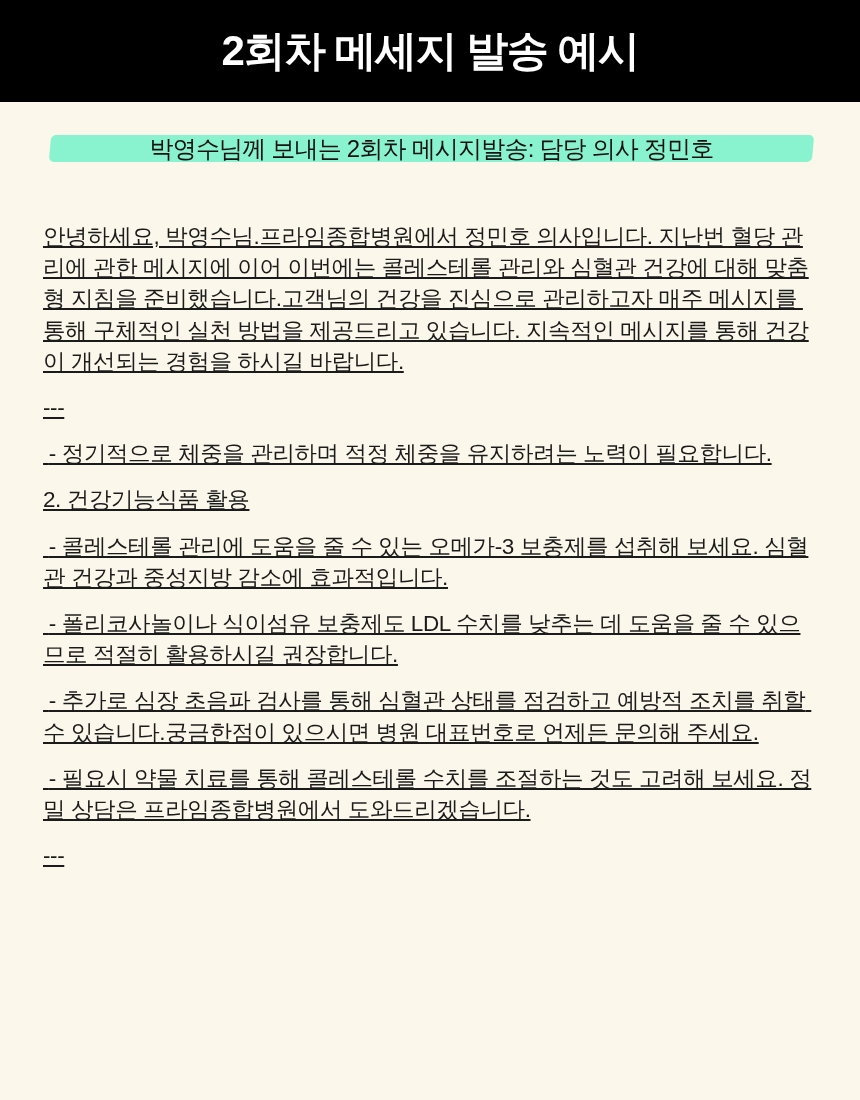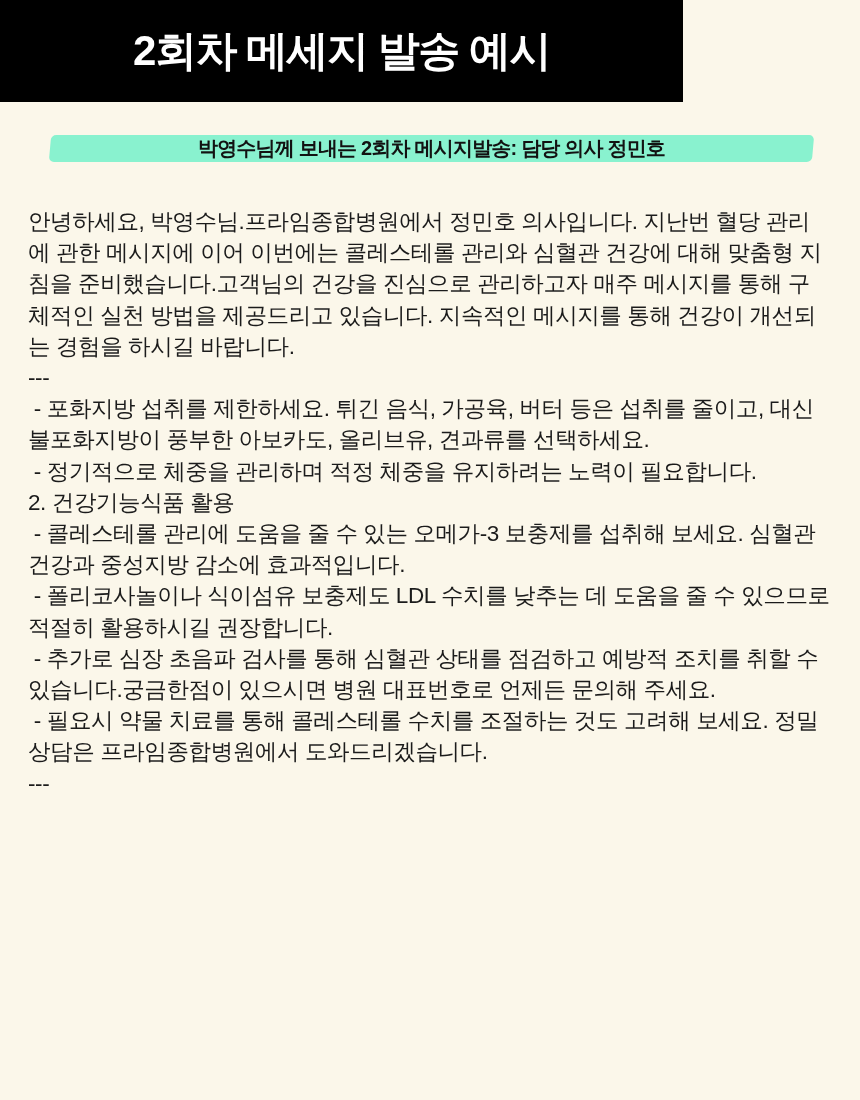--- a/index.html
+++ b/index.html
@@ -18,21 +18,21 @@
     overflow: hidden;
     background: var(--page-bg);
     font-family: "Liberation Sans", "DejaVu Sans", sans-serif;
   }
   .page {
     width: 860px;
     height: 1100px;
     position: relative;
   }
   .header {
-    width: 683px;
+    width: 860px;
     height: 102px;
     background: var(--header-bg);
     display: flex;
     align-items: center;
     justify-content: center;
   }
   .header .title {
     margin: 0;
     color: var(--header-text);
     font-size: 42px;
@@ -51,56 +51,56 @@
   .subtitle-bar::before {
     content: "";
     position: absolute;
     inset: 0;
     background: var(--highlight-bg);
     transform: skewX(-5deg);
     border-radius: 5px;
   }
   .subtitle-text {
     position: relative;
-    font-size: 20px;
-    font-weight: 700;
+    font-size: 24px;
+    font-weight: 400;
     letter-spacing: -0.8px;
     color: var(--highlight-text);
     white-space: nowrap;
   }
   .content {
     padding: 44px 28px 0 28px;
     color: var(--body-text);
     font-size: 22.5px;
     line-height: 31.2px;
     letter-spacing: -0.4px;
     font-weight: 500;
   }
   .content p {
-    margin: 0;
+    margin: 15px;
     white-space: pre-wrap;
+    text-decoration: underline;
   }
 </style>
 </head>
 <body>
 
 <div class="page">
 
   <div class="header">
     <h1 class="title">2회차 메세지 발송 예시</h1>
   </div>
 
   <div class="subtitle-bar">
     <span class="subtitle-text">박영수님께 보내는 2회차 메시지발송: 담당 의사 정민호</span>
   </div>
 
   <div class="content">
       <p>안녕하세요, 박영수님.프라임종합병원에서 정민호 의사입니다. 지난번 혈당 관리에 관한 메시지에 이어 이번에는 콜레스테롤 관리와 심혈관 건강에 대해 맞춤형 지침을 준비했습니다.고객님의 건강을 진심으로 관리하고자 매주 메시지를 통해 구체적인 실천 방법을 제공드리고 있습니다. 지속적인 메시지를 통해 건강이 개선되는 경험을 하시길 바랍니다.</p>
       <p>---</p>
-      <p> - 포화지방 섭취를 제한하세요. 튀긴 음식, 가공육, 버터 등은 섭취를 줄이고, 대신 불포화지방이 풍부한 아보카도, 올리브유, 견과류를 선택하세요.</p>
       <p> - 정기적으로 체중을 관리하며 적정 체중을 유지하려는 노력이 필요합니다.</p>
       <p>2. 건강기능식품 활용</p>
       <p> - 콜레스테롤 관리에 도움을 줄 수 있는 오메가-3 보충제를 섭취해 보세요. 심혈관 건강과 중성지방 감소에 효과적입니다.</p>
       <p> - 폴리코사놀이나 식이섬유 보충제도 LDL 수치를 낮추는 데 도움을 줄 수 있으므로 적절히 활용하시길 권장합니다.</p>
       <p> - 추가로 심장 초음파 검사를 통해 심혈관 상태를 점검하고 예방적 조치를 취할 수 있습니다.궁금한점이 있으시면 병원 대표번호로 언제든 문의해 주세요.</p>
       <p> - 필요시 약물 치료를 통해 콜레스테롤 수치를 조절하는 것도 고려해 보세요. 정밀 상담은 프라임종합병원에서 도와드리겠습니다.</p>
       <p>---</p>
     </div>
 
 </div>

